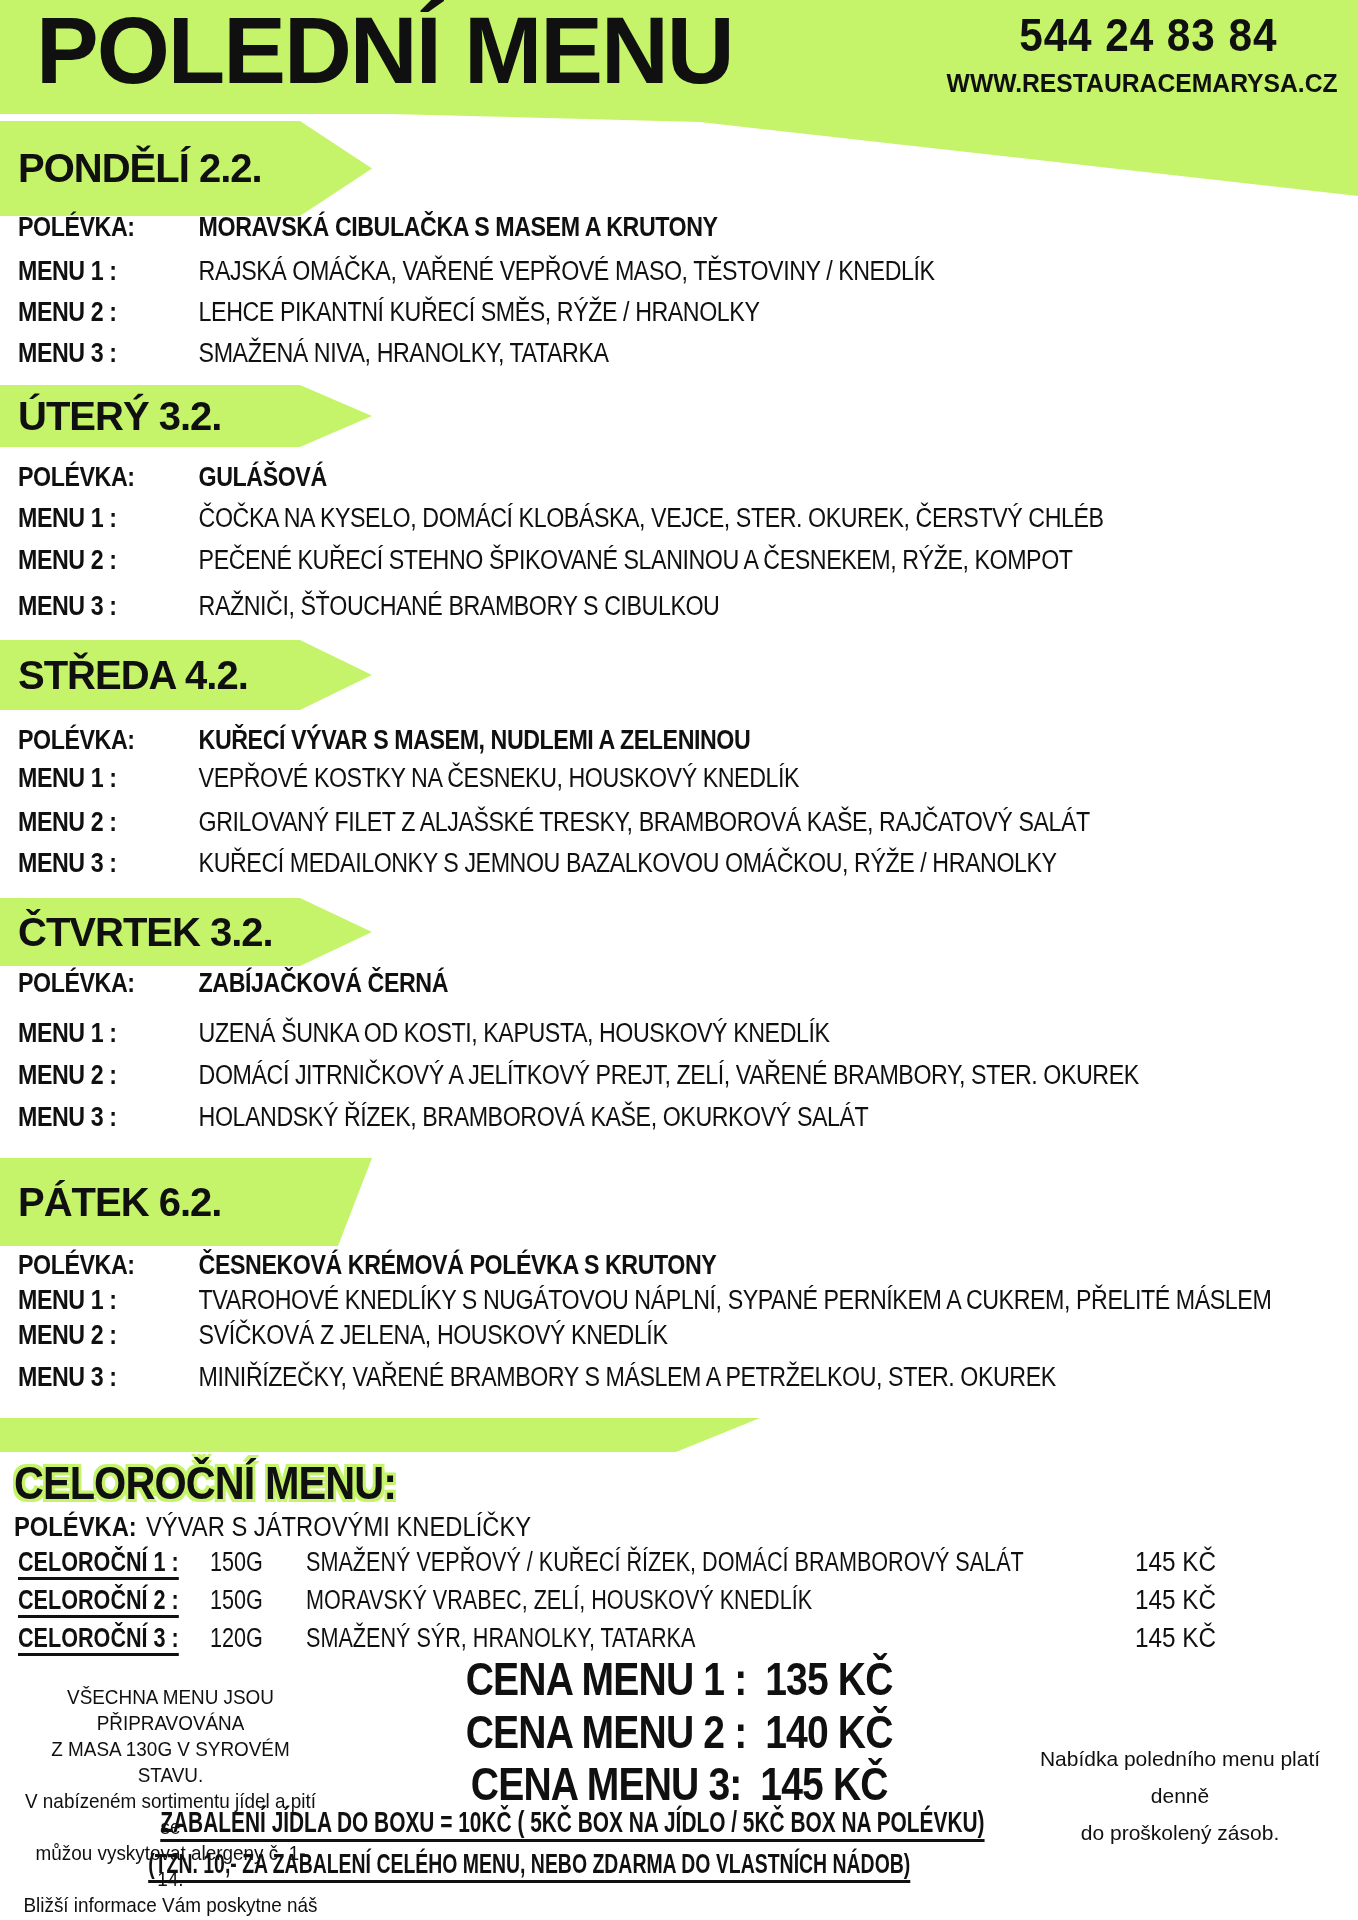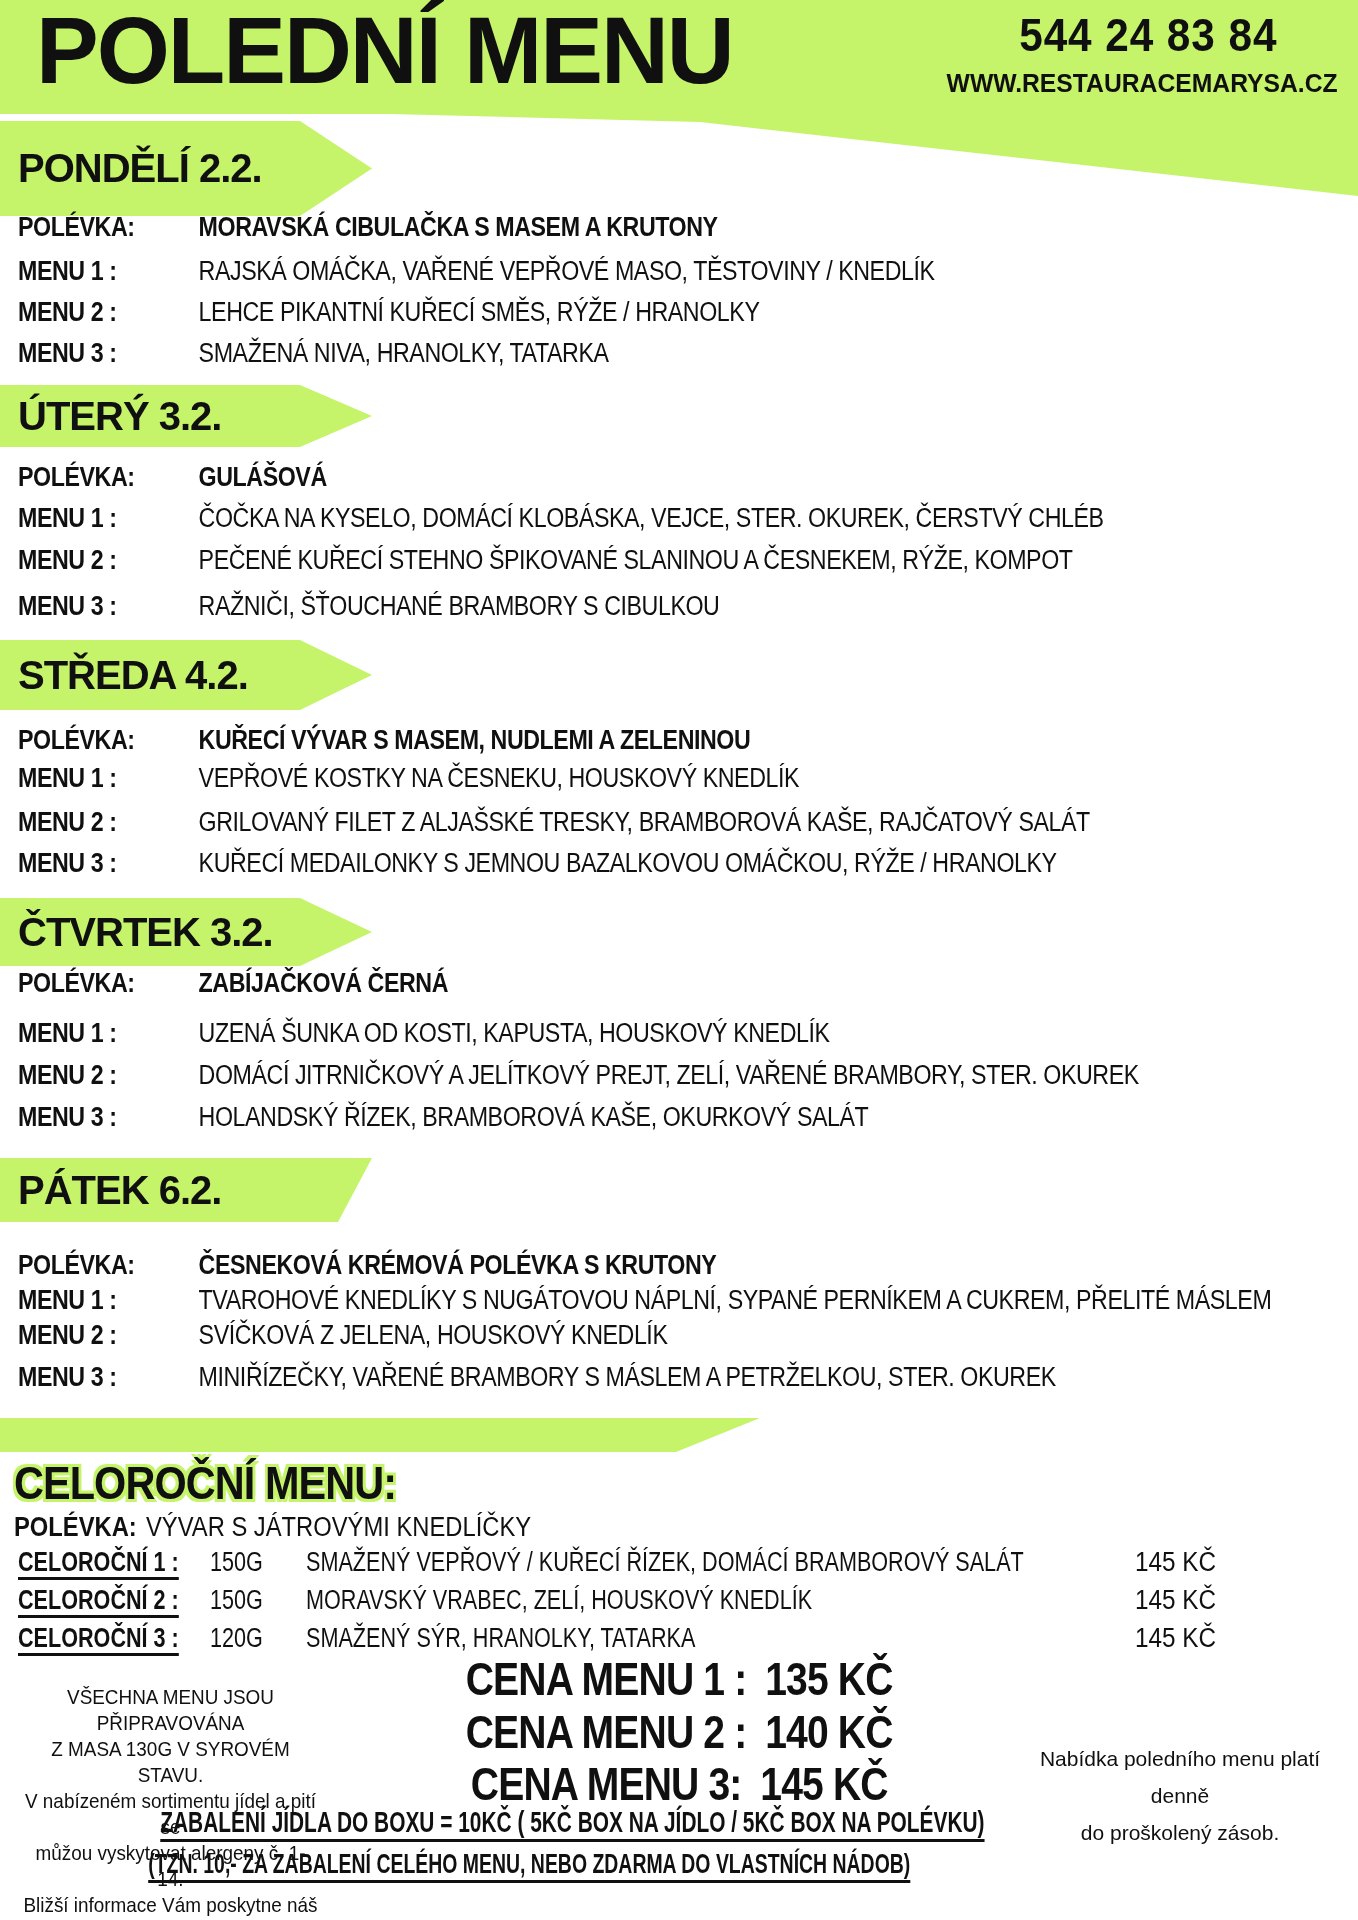--- a/index.html
+++ b/index.html
@@ -29,21 +29,21 @@
   .banner{
     position:absolute;left:0;width:372px;background:var(--green);
     display:flex;align-items:center;padding-left:18px;box-sizing:border-box;
     font-size:40px;font-weight:bold;letter-spacing:-1px;white-space:nowrap;
   }
   .banner-arrow{clip-path:polygon(0 0,300px 0,372px 50%,300px 100%,0 100%);}
   .banner-mon{top:121px;height:95px;}
   .banner-tue{top:385px;height:62px;}
   .banner-wed{top:640px;height:70px;}
   .banner-thu{top:898px;height:68px;}
-  .banner-fri{top:1158px;height:64px;clip-path:polygon(0 0,372px 0,338px 100%,0 100%);}
+  .banner-fri{top:1158px;height:88px;clip-path:polygon(0 0,372px 0,338px 100%,0 100%);}
   
   .row{
     position:absolute;left:18px;height:34px;display:flex;align-items:baseline;
     white-space:nowrap;font-size:27px;letter-spacing:-0.5px;
     transform:scaleX(0.86);transform-origin:0 50%;
   }
   .lbl{font-weight:bold;width:210px;flex:none;}
   .bold{font-weight:bold;}
   
   .band{

